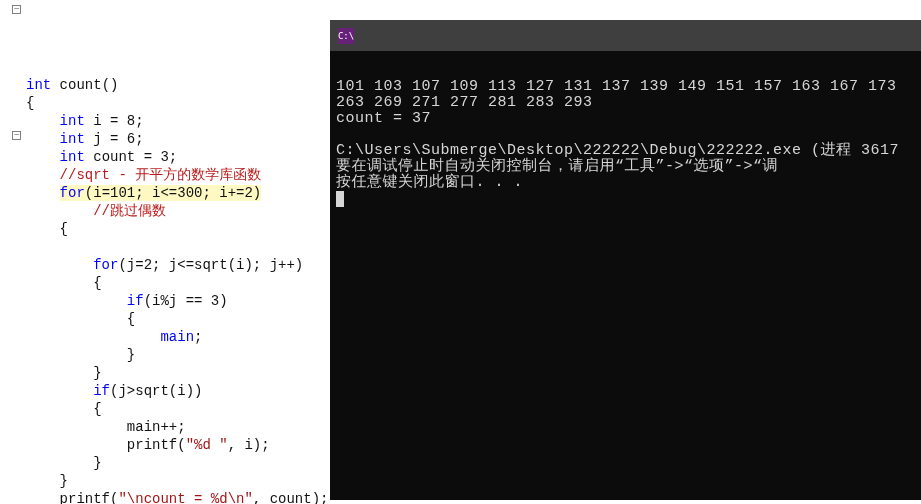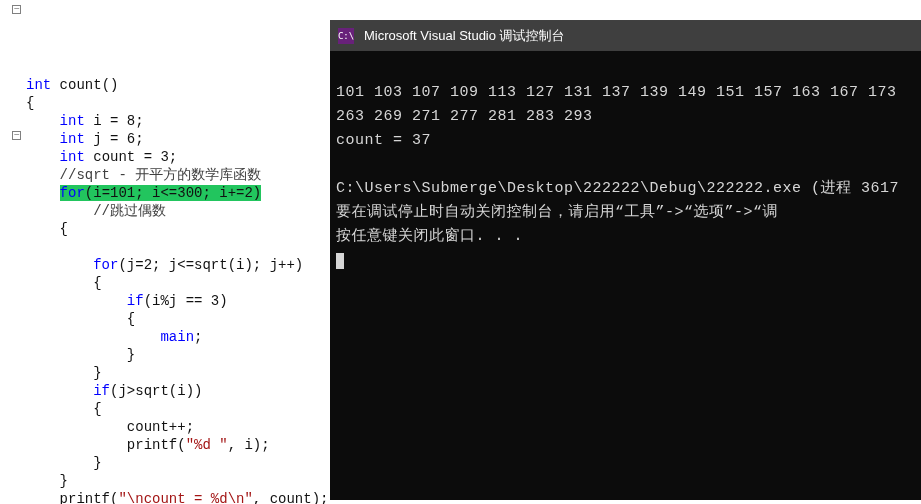--- a/index.html
+++ b/index.html
@@ -40,23 +40,23 @@
     line-height: 7px;
     font-size: 10px;
     text-align: center;
     color: #808080;
   }
   .outline-minus::after { content: "−"; }
   .code {
     margin-left: 24px;
   }
   .kw   { color: #0000ff; }
-  .cmt  { color: #404040; }   
+  .cmt  { color: #b91c1c; }   
   .str  { color: #a31515; }
-  .hl   { background: #22c55e; }  
+  .hl   { background: #fef9c3; }  
 
   
   .console {
     position: absolute;
     left: 330px;
     top: 20px;
     width: 591px;
     height: 480px;
     background: #0c0c0c;
     border-top: 1px solid #404040;
@@ -79,24 +79,24 @@
     width: 16px; height: 16px;
     background: #68217a;
     display: inline-flex;
     align-items: center;
     justify-content: center;
     font-size: 9px;
     font-family: Consolas, monospace;
     color: #fff;
   }
   .term {
-    padding: 6px 6px;
+    padding: 12px 6px;
     white-space: pre-wrap;
     word-break: break-all;
-    line-height: 24px;
+    line-height: 16px;
     letter-spacing: 0.5px;
   }
   .cursor {
     display: inline-block;
     width: 8px;
     height: 16px;
     background: #d6d6d6;
     vertical-align: text-bottom;
   }
 </style>
@@ -121,34 +121,33 @@
 
         <span class="kw">for</span><span>(j=2; j&lt;=sqrt(i); j++)</span>
         <span>{</span>
             <span class="kw">if</span><span>(i%j == 3)</span>
             <span>{</span>
                 <span class="kw">main</span><span>;</span>
             <span>}</span>
         <span>}</span>
         <span class="kw">if</span><span>(j&gt;sqrt(i))</span>
         <span>{</span>
-            <span>count++;</span>
+            <span>main++;</span>
             <span>printf(</span><span class="str">"%d "</span><span>, i);</span>
         <span>}</span>
     <span>}</span>
     <span>printf(</span><span class="str">"\ncount = %d\n"</span><span>, count);</span>
     
 
 </div>
 </div>
 
 <div class="console">
   <div class="titlebar">
     <span class="ticon">C:\</span>
-    <span>Microsoft Visual Studio 调试控制台</span>
   </div>
   <div class="term">
 <span>101 103 107 109 113 127 131 137 139 149 151 157 163 167 173</span>
 <span>263 269 271 277 281 283 293</span>
 <span>count = 37</span>
 <span></span>
 <span>C:\Users\Submerge\Desktop\222222\Debug\222222.exe (进程 3617</span>
 <span>要在调试停止时自动关闭控制台，请启用“工具”-&gt;“选项”-&gt;“调</span>
 <span>按任意键关闭此窗口. . .</span>
 <span class="cursor"></span>

